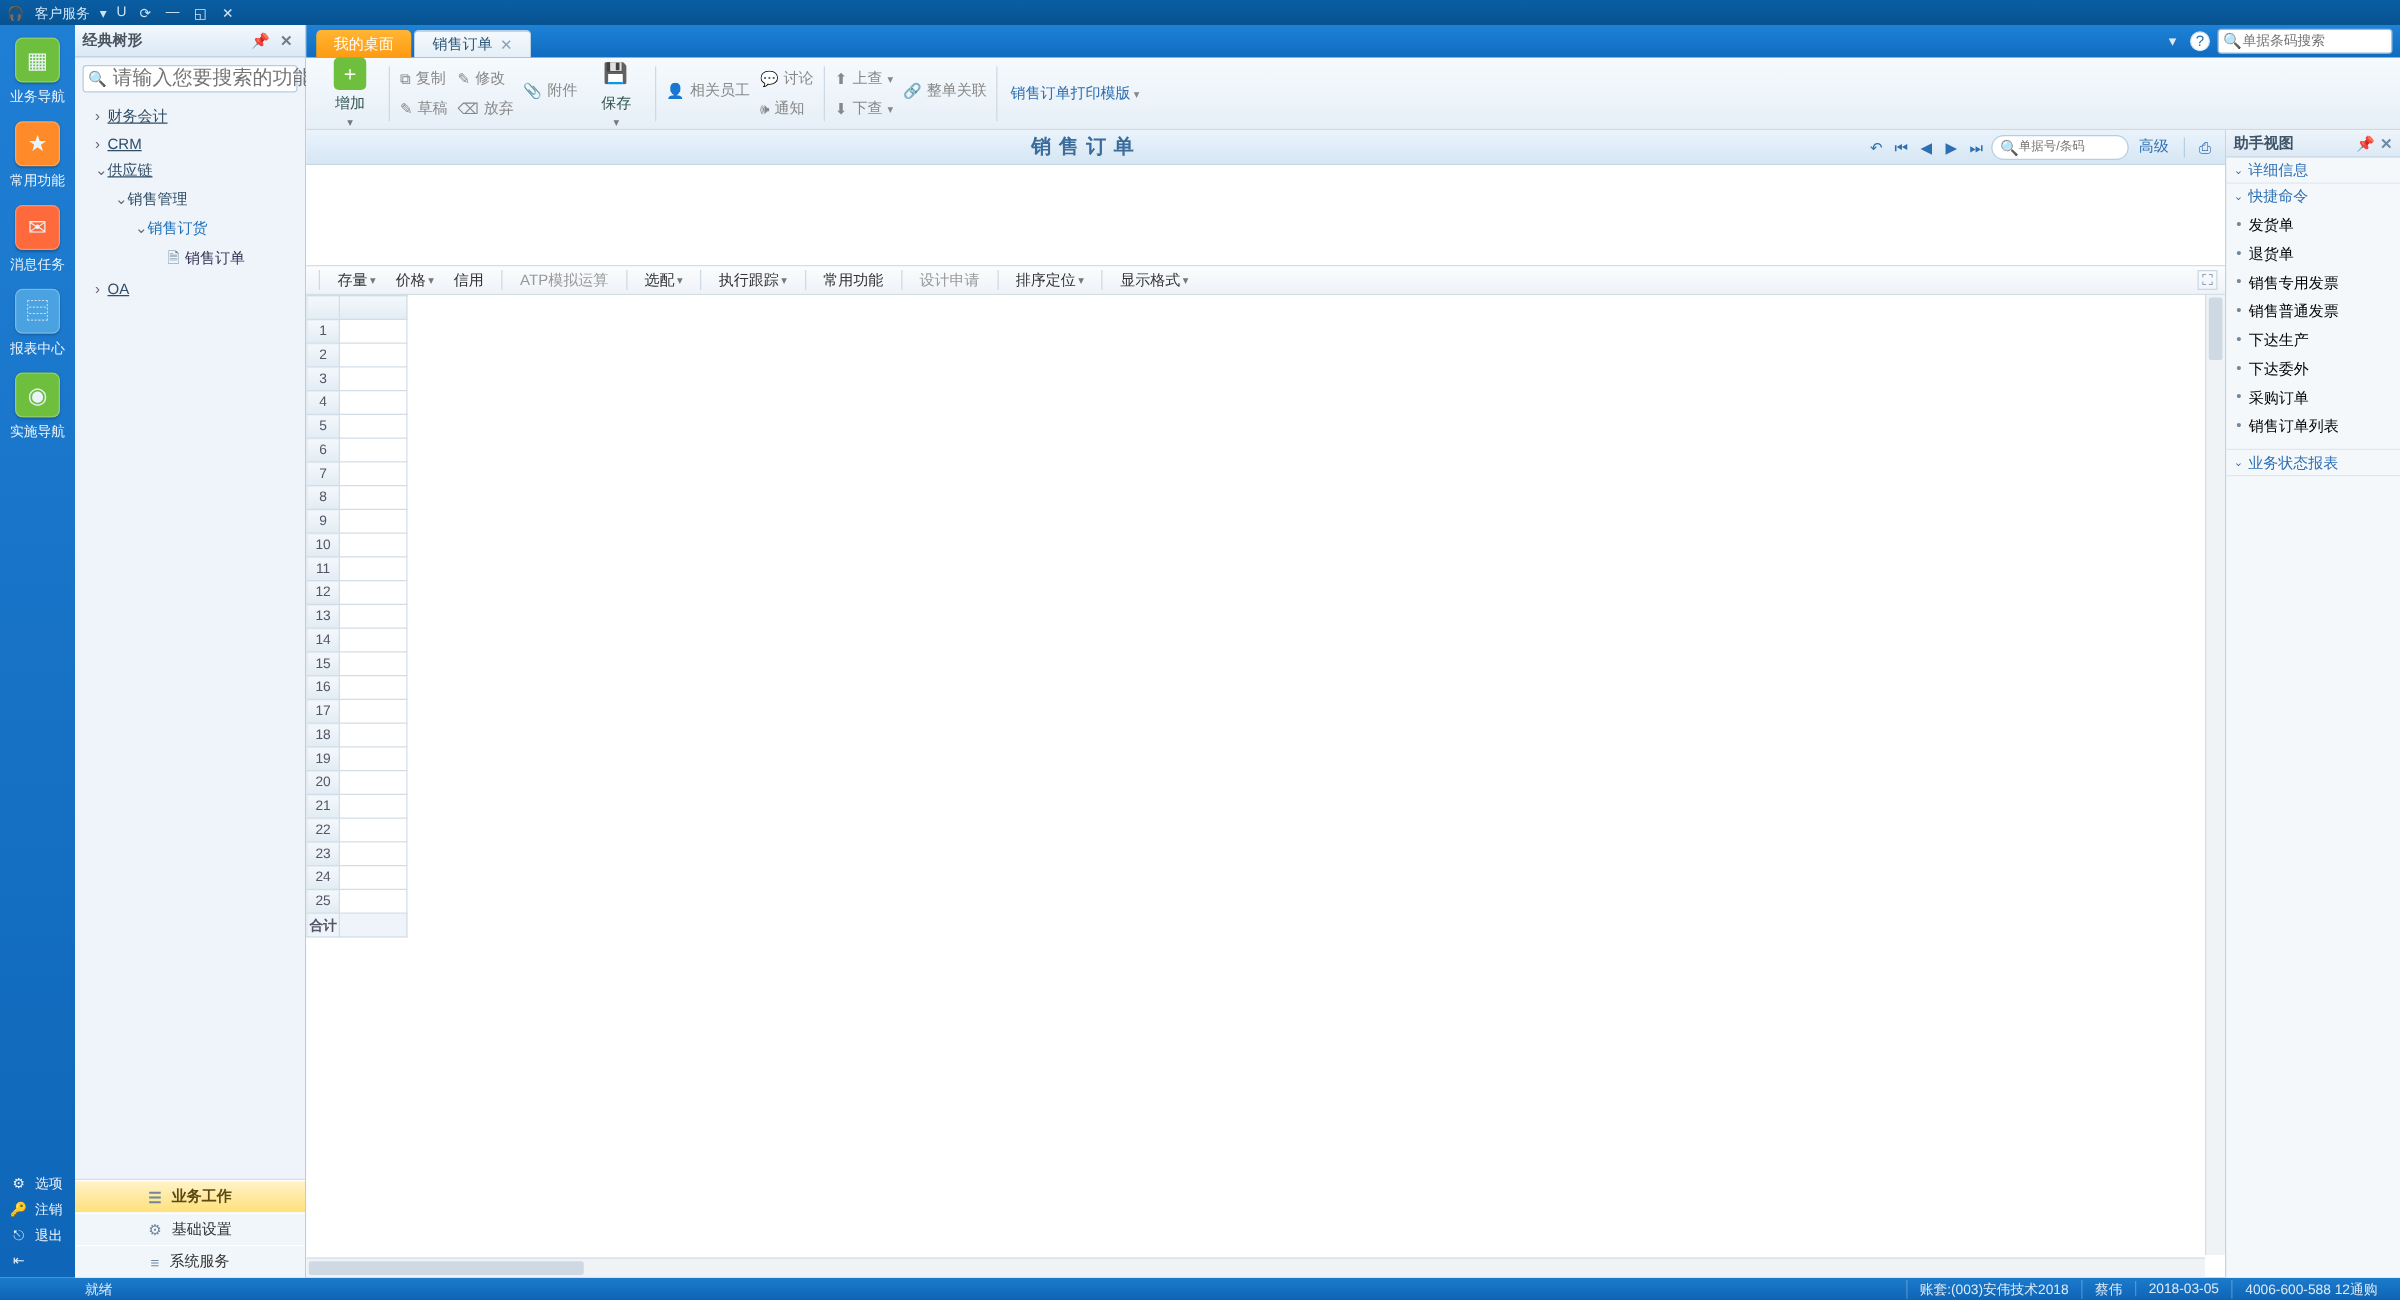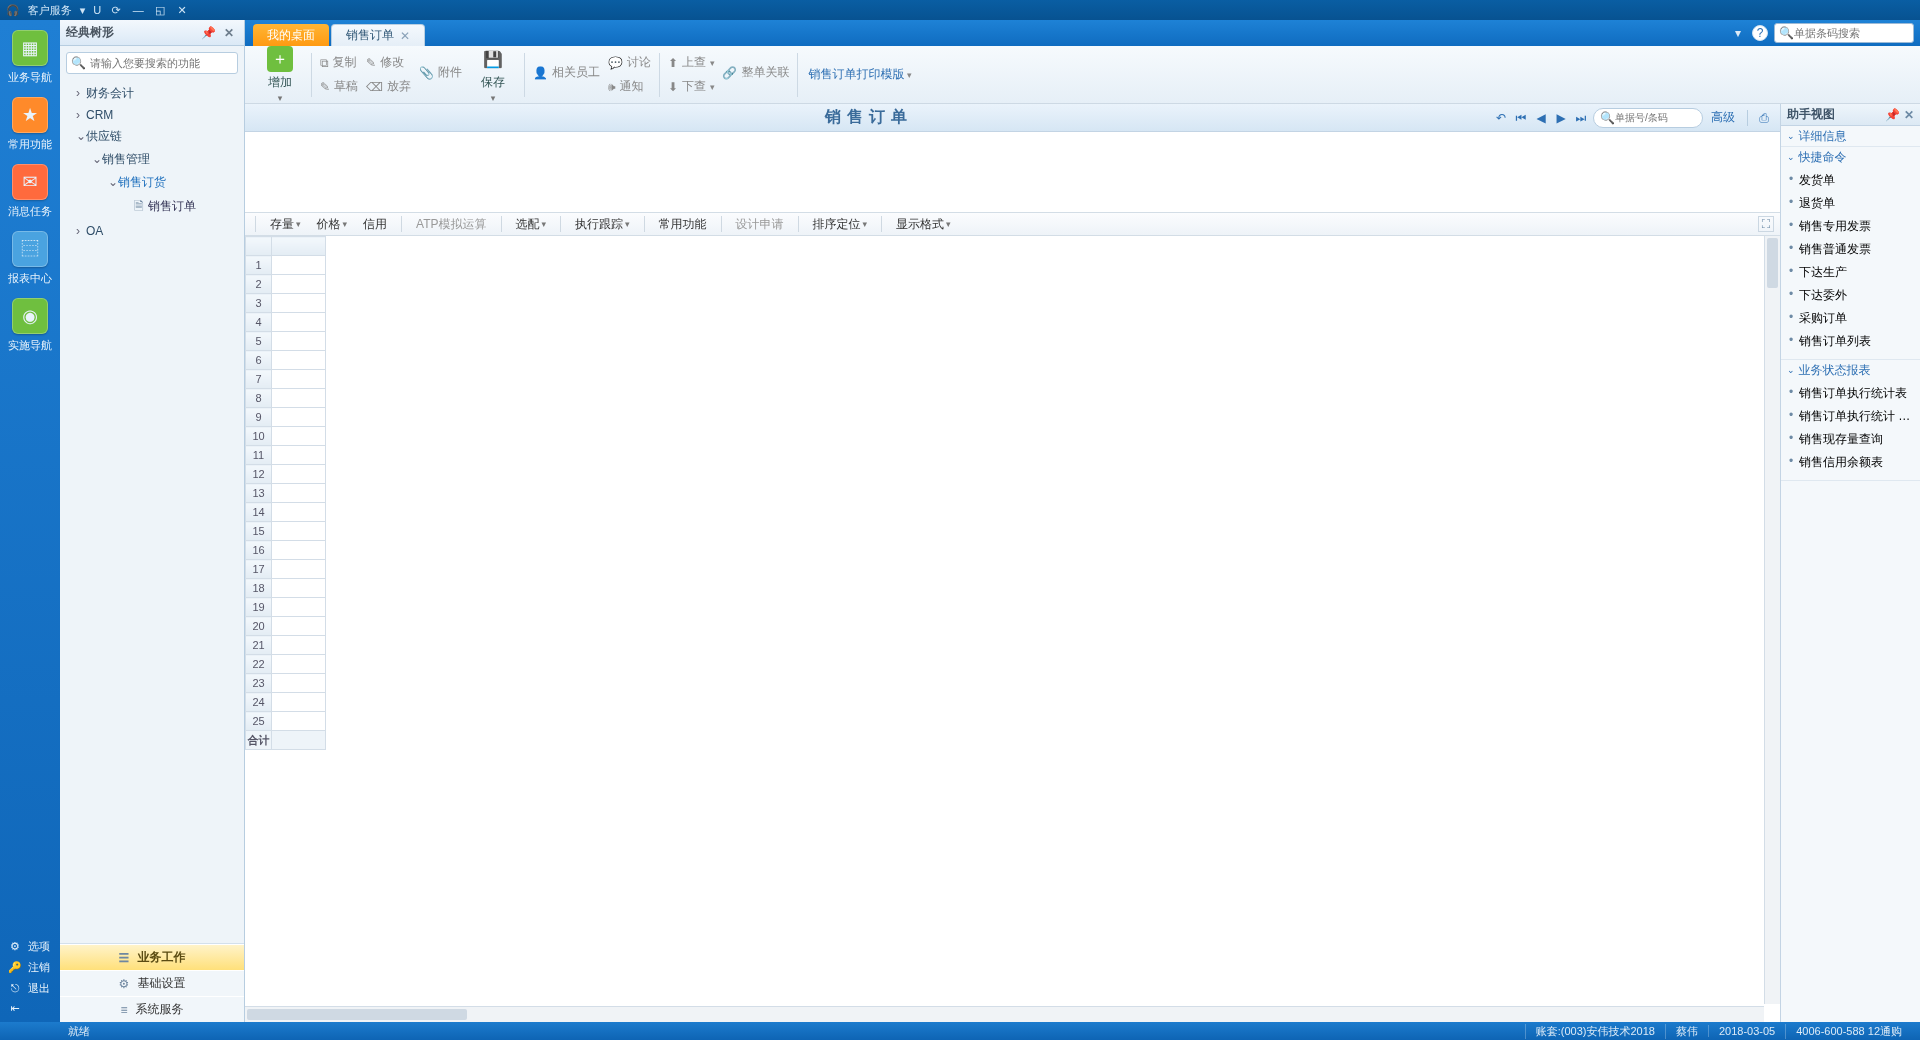--- a/index.html
+++ b/index.html
@@ -24,25 +24,25 @@
 .rail .bottom div { display:flex; align-items:center; gap:6px; padding:3px 0; cursor:pointer;}
 .rail .bottom .gico { width:14px; text-align:center;}
 
 
 .nav { width:185px; background:#eef4f9; border-right:1px solid #b7cde0; display:flex; flex-direction:column; }
 .nav-header { height:26px; background:linear-gradient(#f3f8fd,#dbe9f6); border-bottom:1px solid #b7cde0; display:flex; align-items:center; padding:0 6px; font-weight:bold; color:#4a5560;}
 .nav-header .pin { margin-left:auto; color:#6d7d8c; cursor:pointer; padding:0 4px;}
 .nav-header .close { color:#6d7d8c; cursor:pointer; padding:0 4px;}
 .nav-search { padding:6px; }
 .nav-search .box { display:flex; align-items:center; border:1px solid #b7cde0; background:#fff; border-radius:3px; height:22px; padding:0 4px;}
-.nav-search input { border:none; outline:none; flex:1; font-size:11px; background:transparent;}
+.nav-search input { border:none; outline:none; flex:1; font-size:16px; background:transparent;}
 .nav-search .mag { color:#8aa0b4; margin-right:4px;}
 .tree { flex:1; overflow:auto; padding:2px 4px 6px 4px; }
 .tree .node { padding:3px 2px 3px 12px; cursor:pointer; color:#2f4d68; white-space:nowrap;}
-.tree .node.l1 { padding-left:12px;}
+.tree .node.l1 { padding-left:12px;text-decoration:underline;}
 .tree .node.l2 { padding-left:28px;}
 .tree .node.l3 { padding-left:44px; color:#2d76bd;}
 .tree .node.l4 { padding-left:60px; color:#335; }
 .tree .caret { display:inline-block; width:10px; color:#667; }
 .tree .docico { display:inline-block; width:14px; color:#6f87a0;}
 .tree .node.sel { color:#1e6fbd; }
 .nav-tabs { border-top:1px solid #d3e0ec; }
 .nav-tabs .tab { height:26px; display:flex; align-items:center; justify-content:center; gap:8px; cursor:pointer; background:#f1f6fa; border-top:1px solid #fff;}
 .nav-tabs .tab.active { background:linear-gradient(#fff3c9,#ffe07a); font-weight:bold; color:#5a4b12;}
 .nav-tabs .tab .tico { color:#6f87a0;}
@@ -544,26 +544,20 @@
               <li>下达委外</li>
               <li>采购订单</li>
               <li>销售订单列表</li>
             </ul>
         </div>
         <div class="sec">
           <div class="shd">
               <span class="car">⌄</span>
               <span>业务状态报表</span>
             </div>
-          <ul id="reportlist">
-              <li>销售订单执行统计表</li>
-              <li>销售订单执行统计 …</li>
-              <li>销售现存量查询</li>
-              <li>销售信用余额表</li>
-            </ul>
         </div>
       </div>
     </div>
   </div>
 </div>
 
 <div class="status">
   <div class="ls"></div>
   <span>就绪</span>
   <div class="sp"></div>

